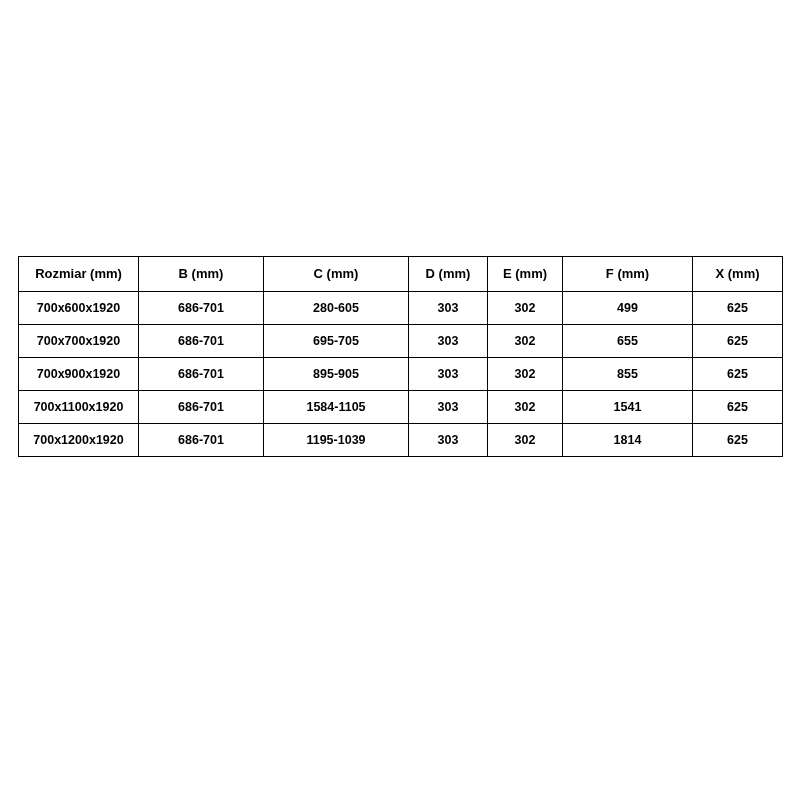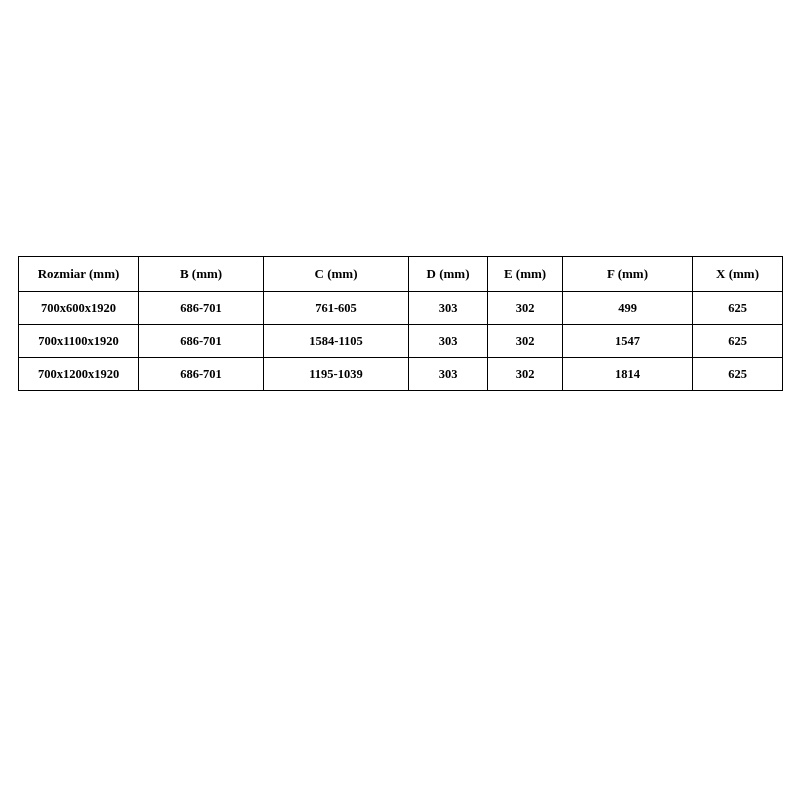--- a/index.html
+++ b/index.html
@@ -22,21 +22,20 @@
   .table-wrap {
     position: absolute;
     left: 18px;
     top: 256px;
     width: 764px;
   }
   table.spec-table {
     border-collapse: collapse;
     width: 764px;
     table-layout: fixed;
-    font-family: Liberation Serif, serif;
   }
   table.spec-table td,
   table.spec-table th {
     border: 1px solid #000000;
     text-align: center;
     vertical-align: middle;
     font-size: 12.5px;
     font-weight: bold;
     color: #000000;
     padding: 0;
@@ -81,33 +80,51 @@
           <th>D (mm)</th>
           <th>E (mm)</th>
           <th>F (mm)</th>
           <th>X (mm)</th>
         </tr>
       </thead>
       <tbody>
         <tr>
           <td>700x600x1920</td>
           <td>686-701</td>
-          <td>761-605</td>
+          <td>280-605</td>
           <td>303</td>
           <td>302</td>
           <td>499</td>
+          <td>625</td>
+        </tr>
+        <tr>
+          <td>700x700x1920</td>
+          <td>686-701</td>
+          <td>695-705</td>
+          <td>303</td>
+          <td>302</td>
+          <td>655</td>
+          <td>625</td>
+        </tr>
+        <tr>
+          <td>700x900x1920</td>
+          <td>686-701</td>
+          <td>895-905</td>
+          <td>303</td>
+          <td>302</td>
+          <td>855</td>
           <td>625</td>
         </tr>
         <tr>
           <td>700x1100x1920</td>
           <td>686-701</td>
           <td>1584-1105</td>
           <td>303</td>
           <td>302</td>
-          <td>1547</td>
+          <td>1541</td>
           <td>625</td>
         </tr>
         <tr>
           <td>700x1200x1920</td>
           <td>686-701</td>
           <td>1195-1039</td>
           <td>303</td>
           <td>302</td>
           <td>1814</td>
           <td>625</td>

